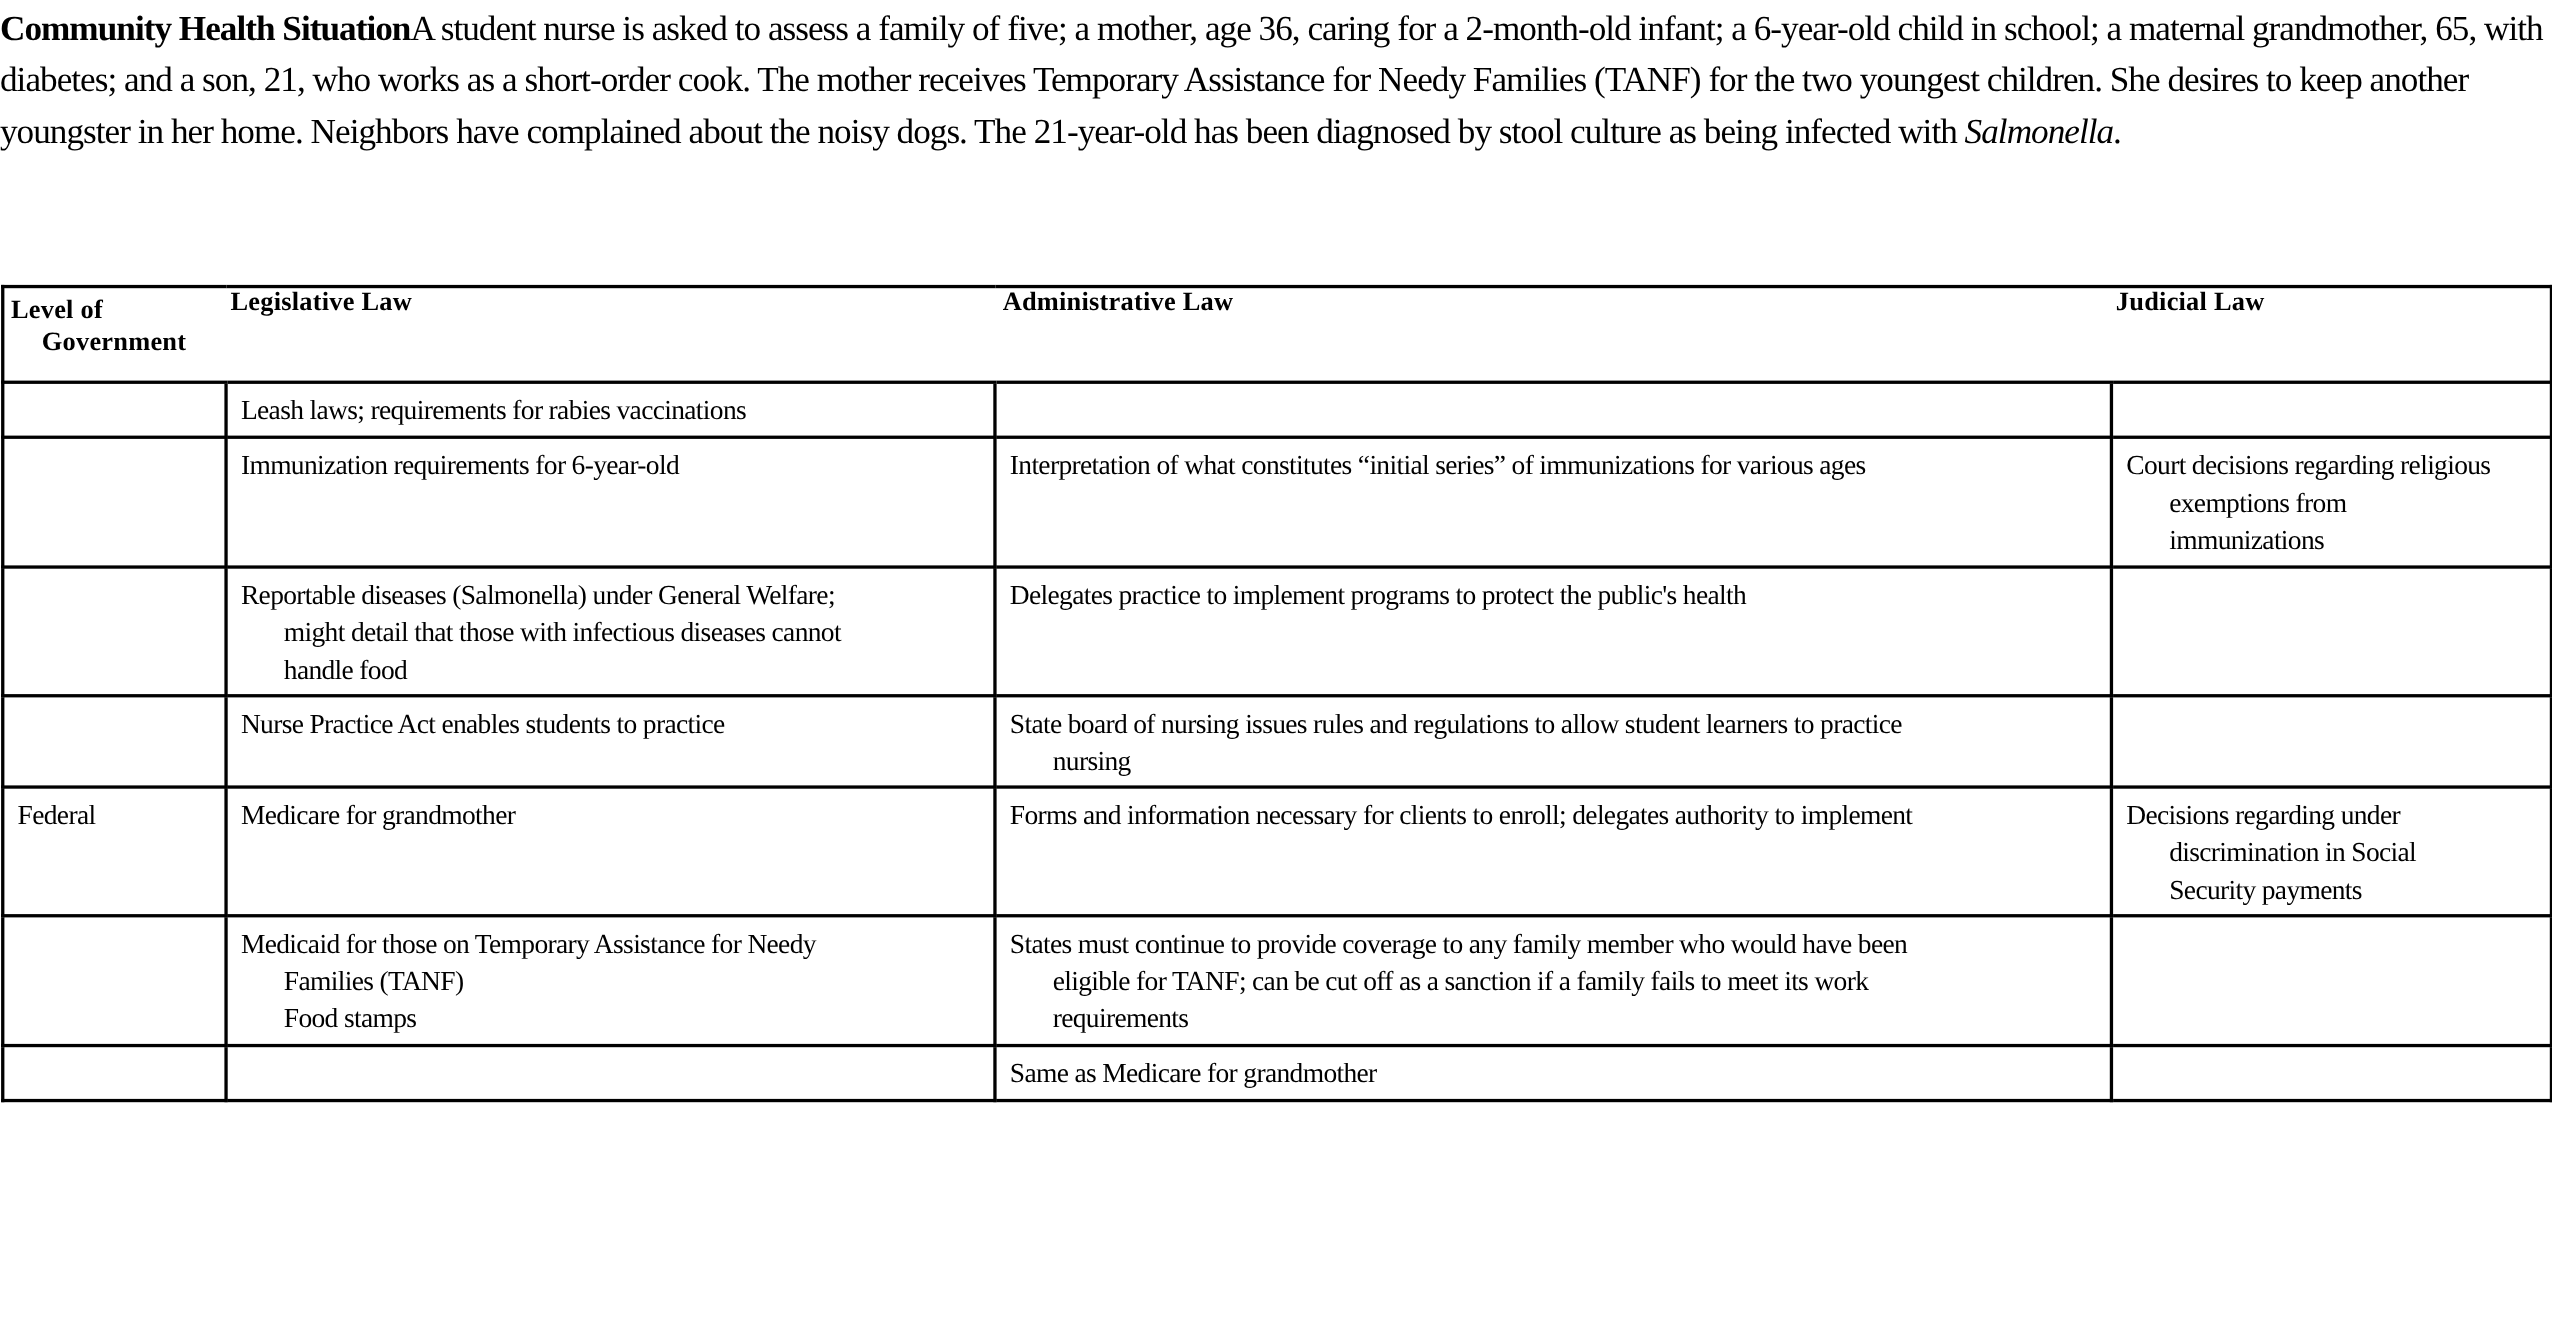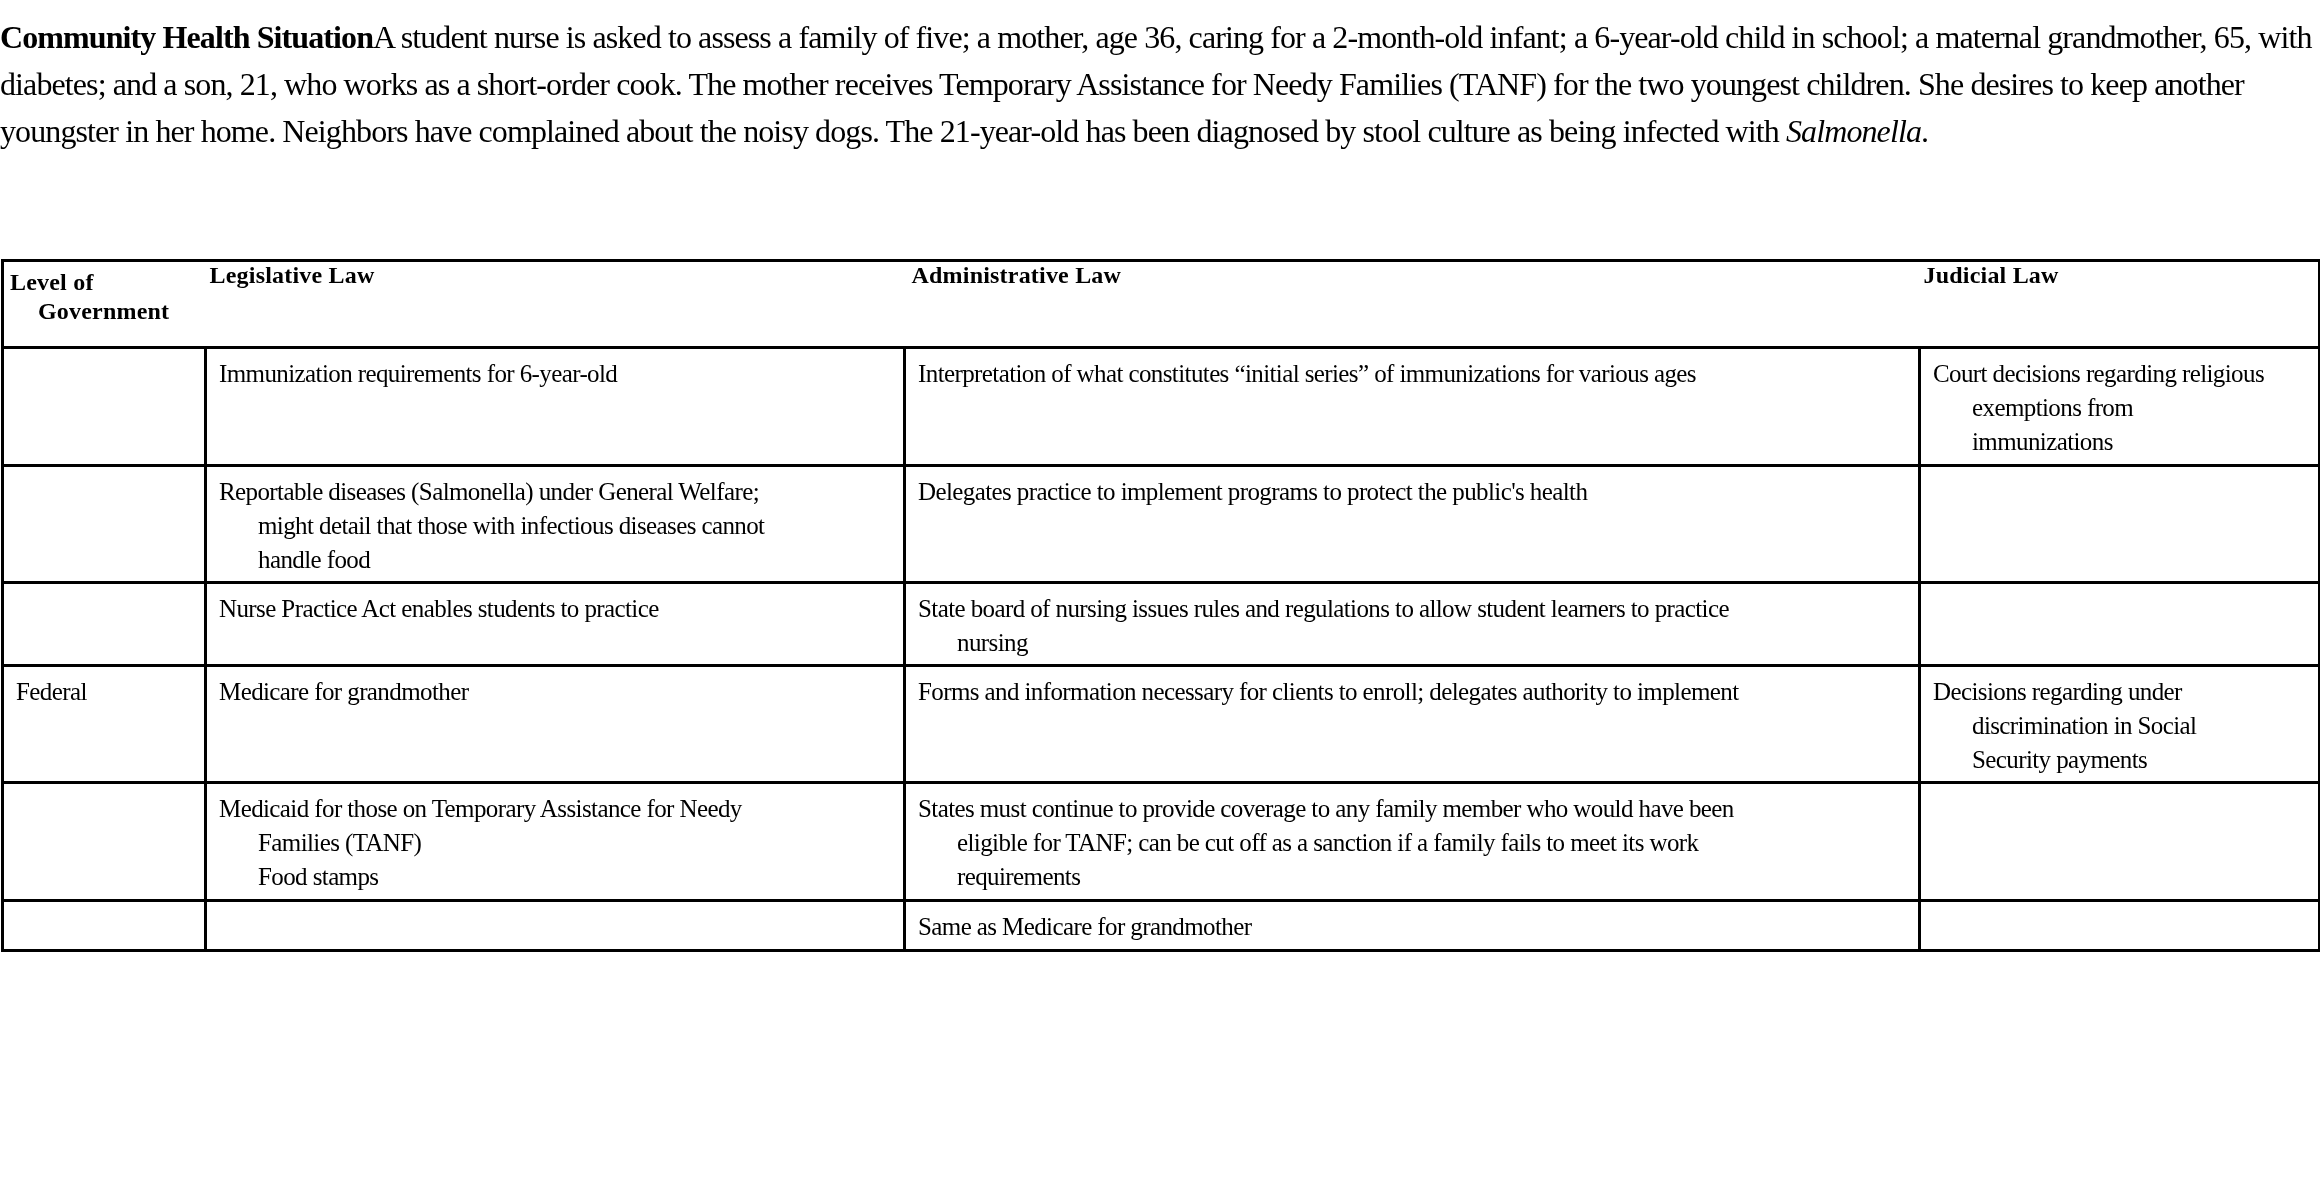--- a/index.html
+++ b/index.html
@@ -3,21 +3,21 @@
 <meta charset="utf-8">
 <style>
   html, body { margin: 0; padding: 0; background: #ffffff; }
   body {
     width: 2320px; height: 1199px; overflow: hidden; position: relative;
     font-family: "Liberation Serif", "DejaVu Serif", serif; color: #000;
   }
   .intro {
     position: absolute; left: 0; top: 0; width: 2318px;
     font-size: 32px; line-height: 47px; letter-spacing: -0.9px;
-    padding-top: 14px;
+    padding-top: 2px;
   }
   .intro .lead { font-weight: bold; }
   .intro i { font-style: italic; }
   table.law {
     position: absolute; left: 1px; top: 259px; width: 2317px;
     border-collapse: collapse; table-layout: fixed;
     font-size: 25px; letter-spacing: -0.6px;
   }
   table.law td, table.law th {
     border: 3px solid #000; vertical-align: top; padding: 0;
@@ -57,20 +57,38 @@
           <div class="txt">Legislative Law</div>
         </th>
     <th class="h no-inner-left no-inner-right">
           <div class="txt" style="padding-left:7px">Administrative Law</div>
         </th>
     <th class="h no-inner-left">
           <div class="txt">Judicial Law</div>
         </th>
   </tr>
 
+  <tr style="height:50px">
+    <td>
+          <div class="cell">
+            <span class="l"></span>
+          </div>
+        </td>
+    <td>
+          <div class="cell">
+            <span class="l">Leash laws; requirements for rabies vaccinations</span>
+          </div>
+        </td>
+    <td>
+          <div class="cell"></div>
+        </td>
+    <td>
+          <div class="cell"></div>
+        </td>
+  </tr>
   <tr style="height:118px">
     <td>
           <div class="cell">
             <span class="l"></span>
           </div>
         </td>
     <td>
           <div class="cell">
             <span class="l">Immunization requirements for 6-year-old</span>
           </div>

